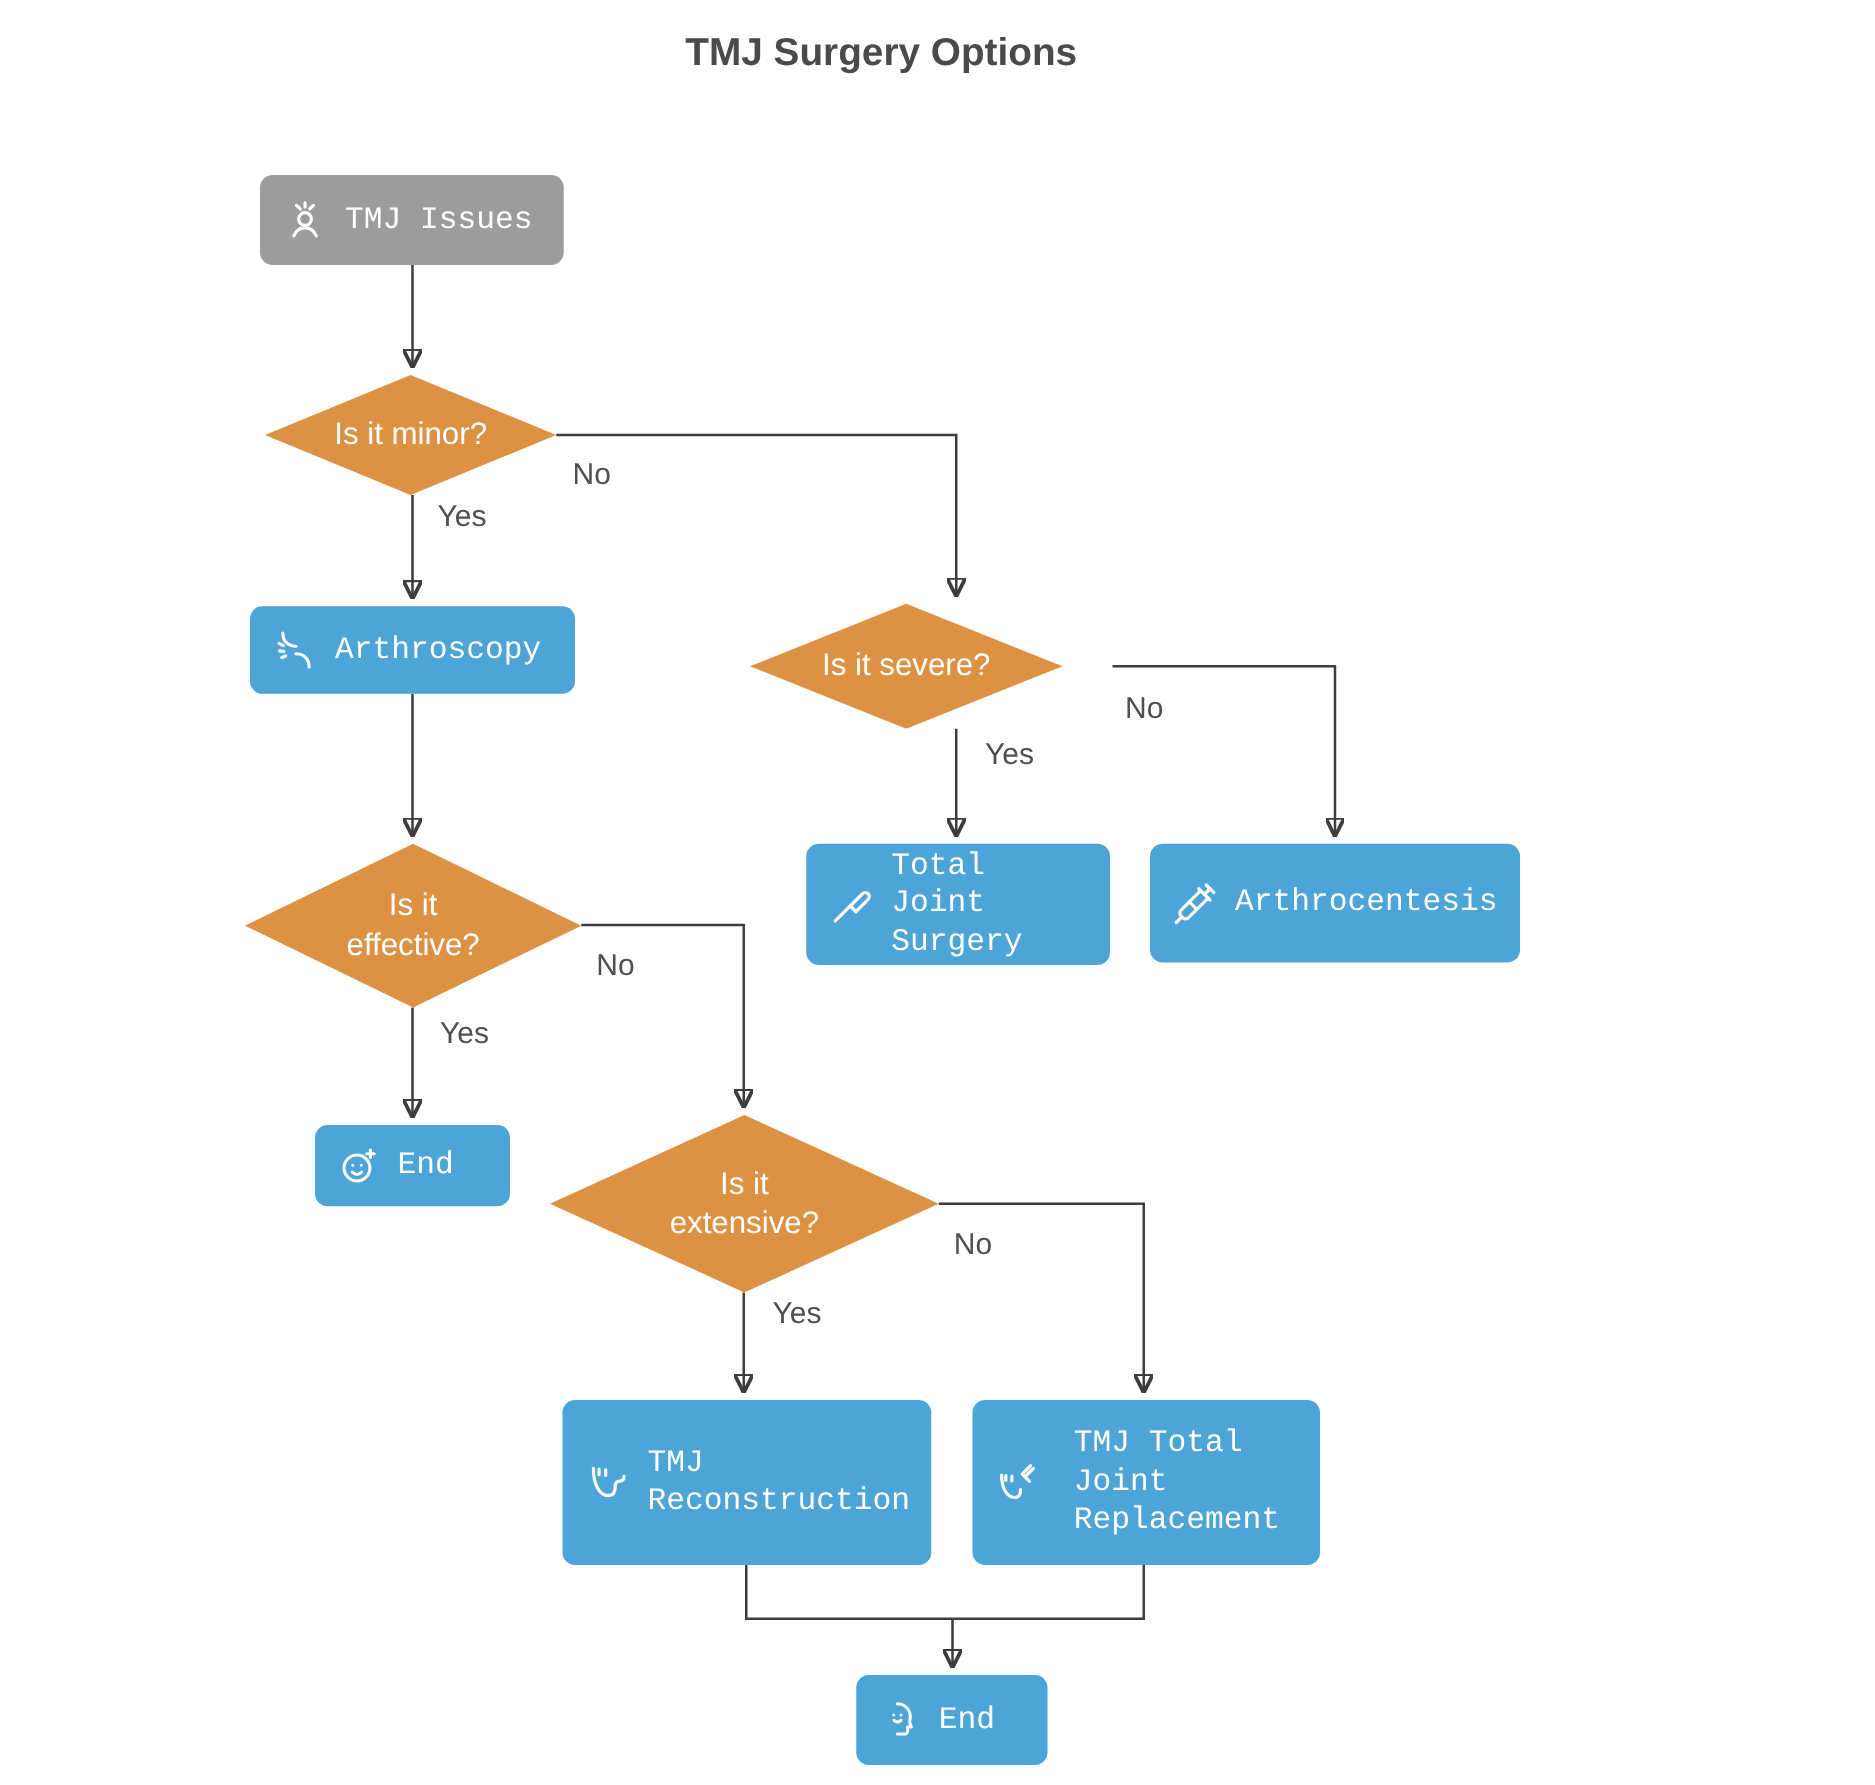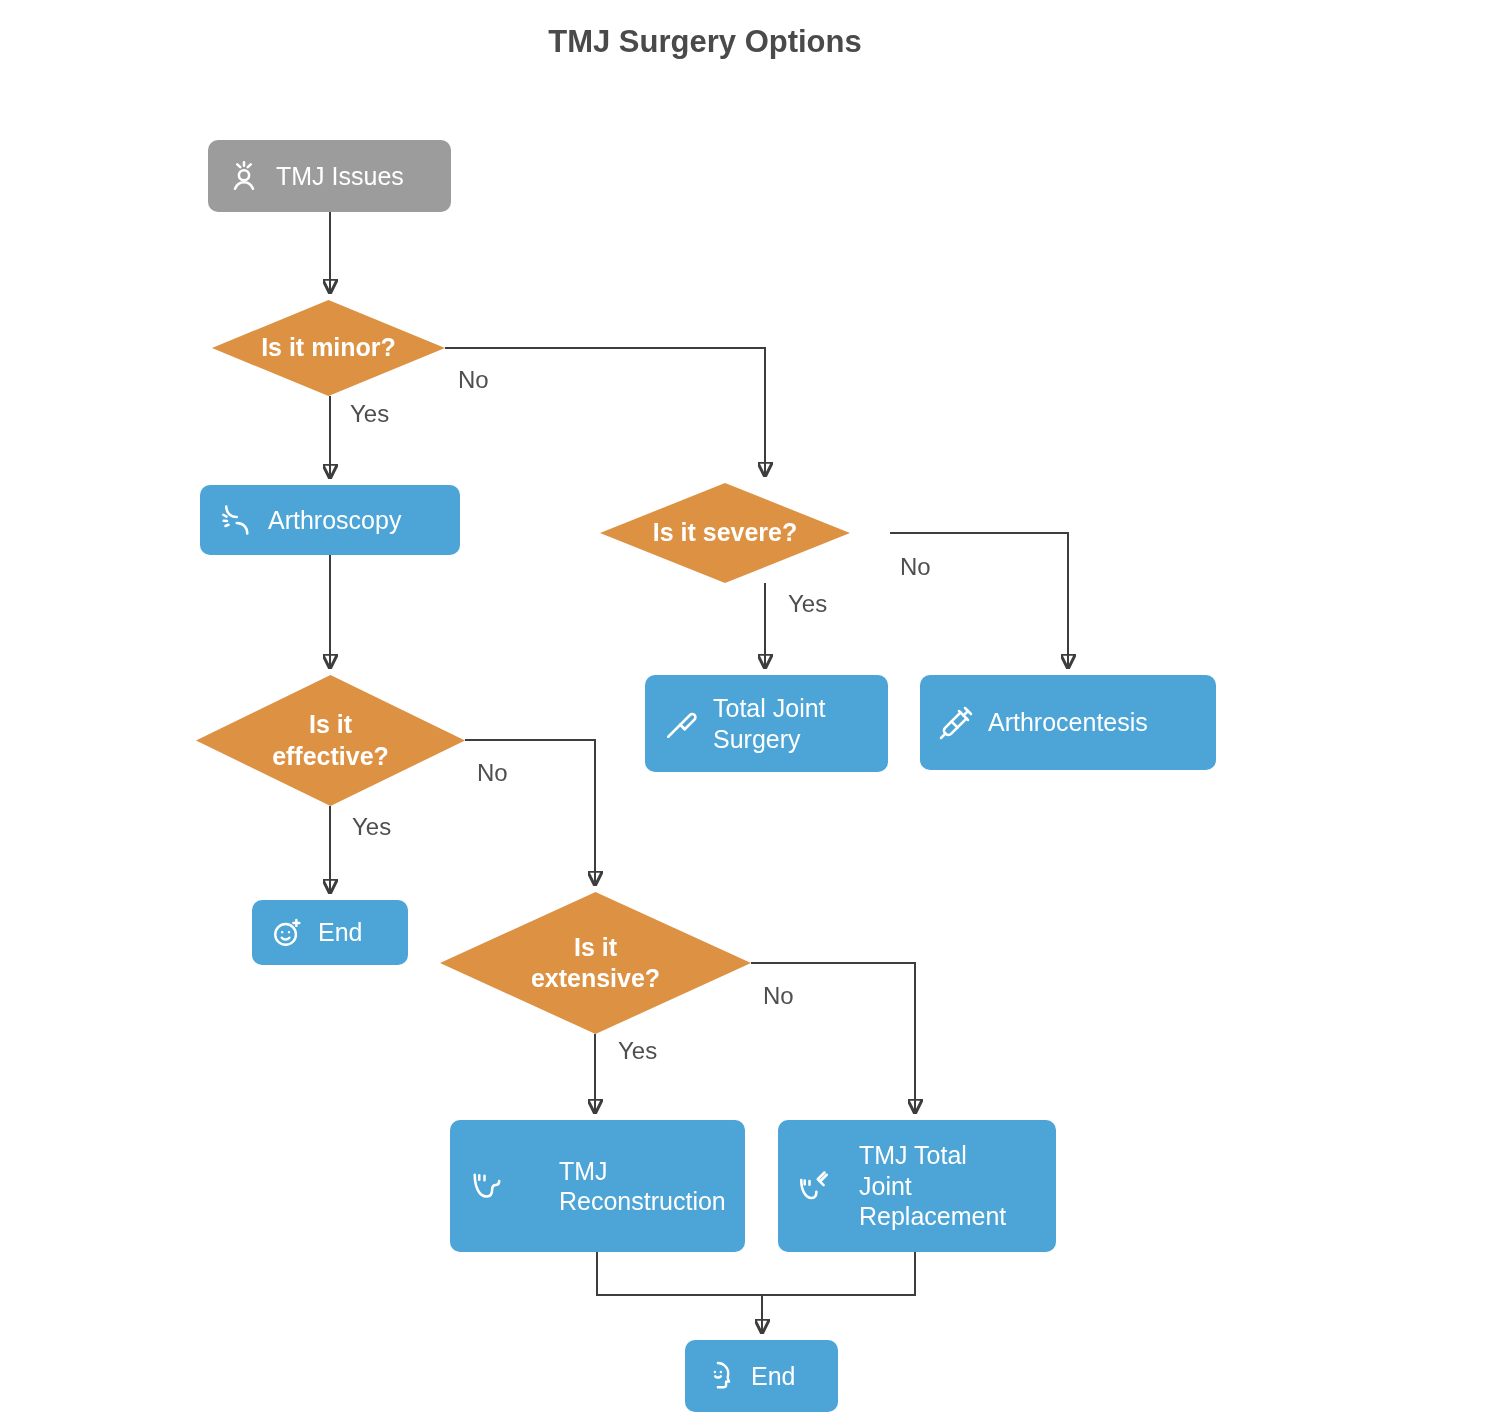--- a/index.html
+++ b/index.html
@@ -34,47 +34,48 @@
     position: absolute;
     display: flex;
     align-items: center;
     gap: 14px;
     border-radius: 10px;
     color: #ffffff;
     padding: 0 18px;
     box-sizing: border-box;
     font-size: 25px;
     line-height: 1.22;
+    font-family: Liberation Mono, monospace;
   }
   .rect-node.blue { background: #4CA5D6; }
   .rect-node.gray { background: #9C9C9C; }
   .rect-node .icon { flex: 0 0 auto; display: flex; }
   .rect-node .icon svg { stroke: #ffffff; fill: none; stroke-width: 1.7; stroke-linecap: round; stroke-linejoin: round; }
   .diamond {
     position: absolute;
     display: flex;
     align-items: center;
     justify-content: center;
     text-align: center;
     color: #ffffff;
     background: #DD9143;
     clip-path: polygon(50% 0, 100% 50%, 50% 100%, 0 50%);
     font-size: 25px;
     line-height: 1.25;
   }
-  .diamond .dlabel { display: inline-block; font-weight: bold; }
+  .diamond .dlabel { display: inline-block; }
   .edge-label {
     position: absolute;
     font-size: 24px;
     color: #4f4f4f;
   }
   .wrap-130 { width: 132px; }
   .wrap-140 { width: 142px; }
   .wrap-150 { width: 152px; margin-left: 13px; }
-  .wrap-200 { width: 205px; margin-left: 41px; }
+  .wrap-200 { width: 205px; }
 </style>
 </head>
 <body>
 
 <div class="canvas">
 
   <div class="chart-title">TMJ Surgery Options</div>
 
   <svg class="connectors" width="1500" height="1428">
     <defs>

